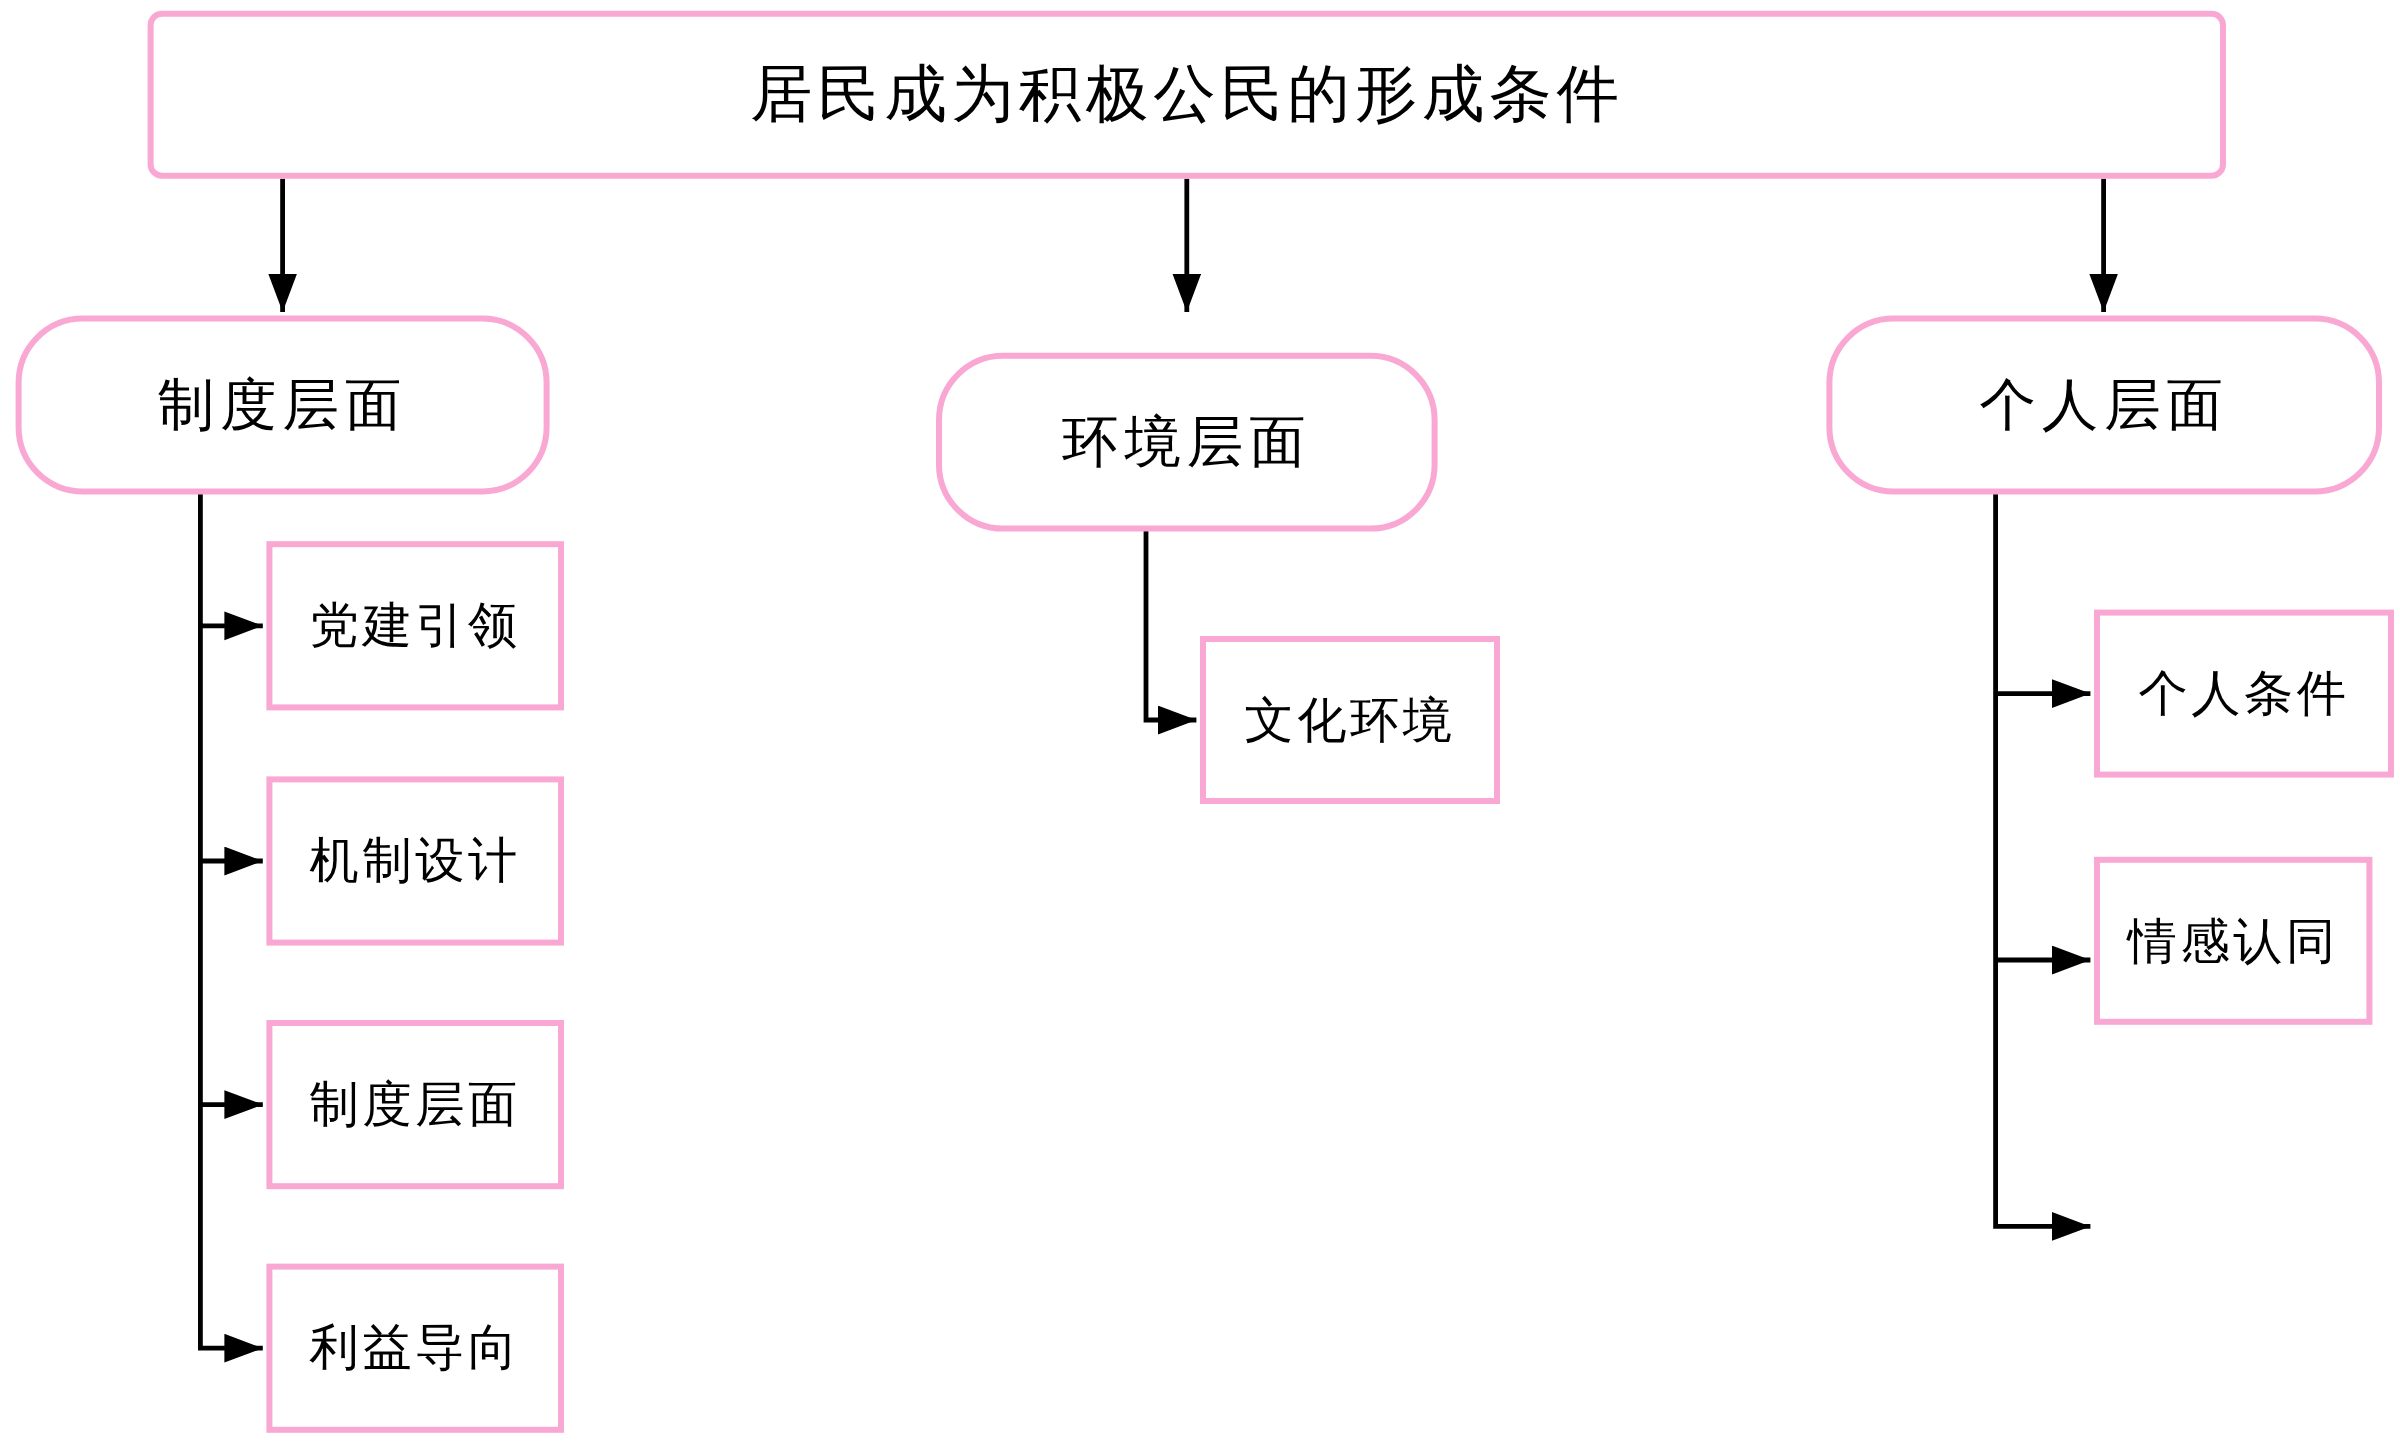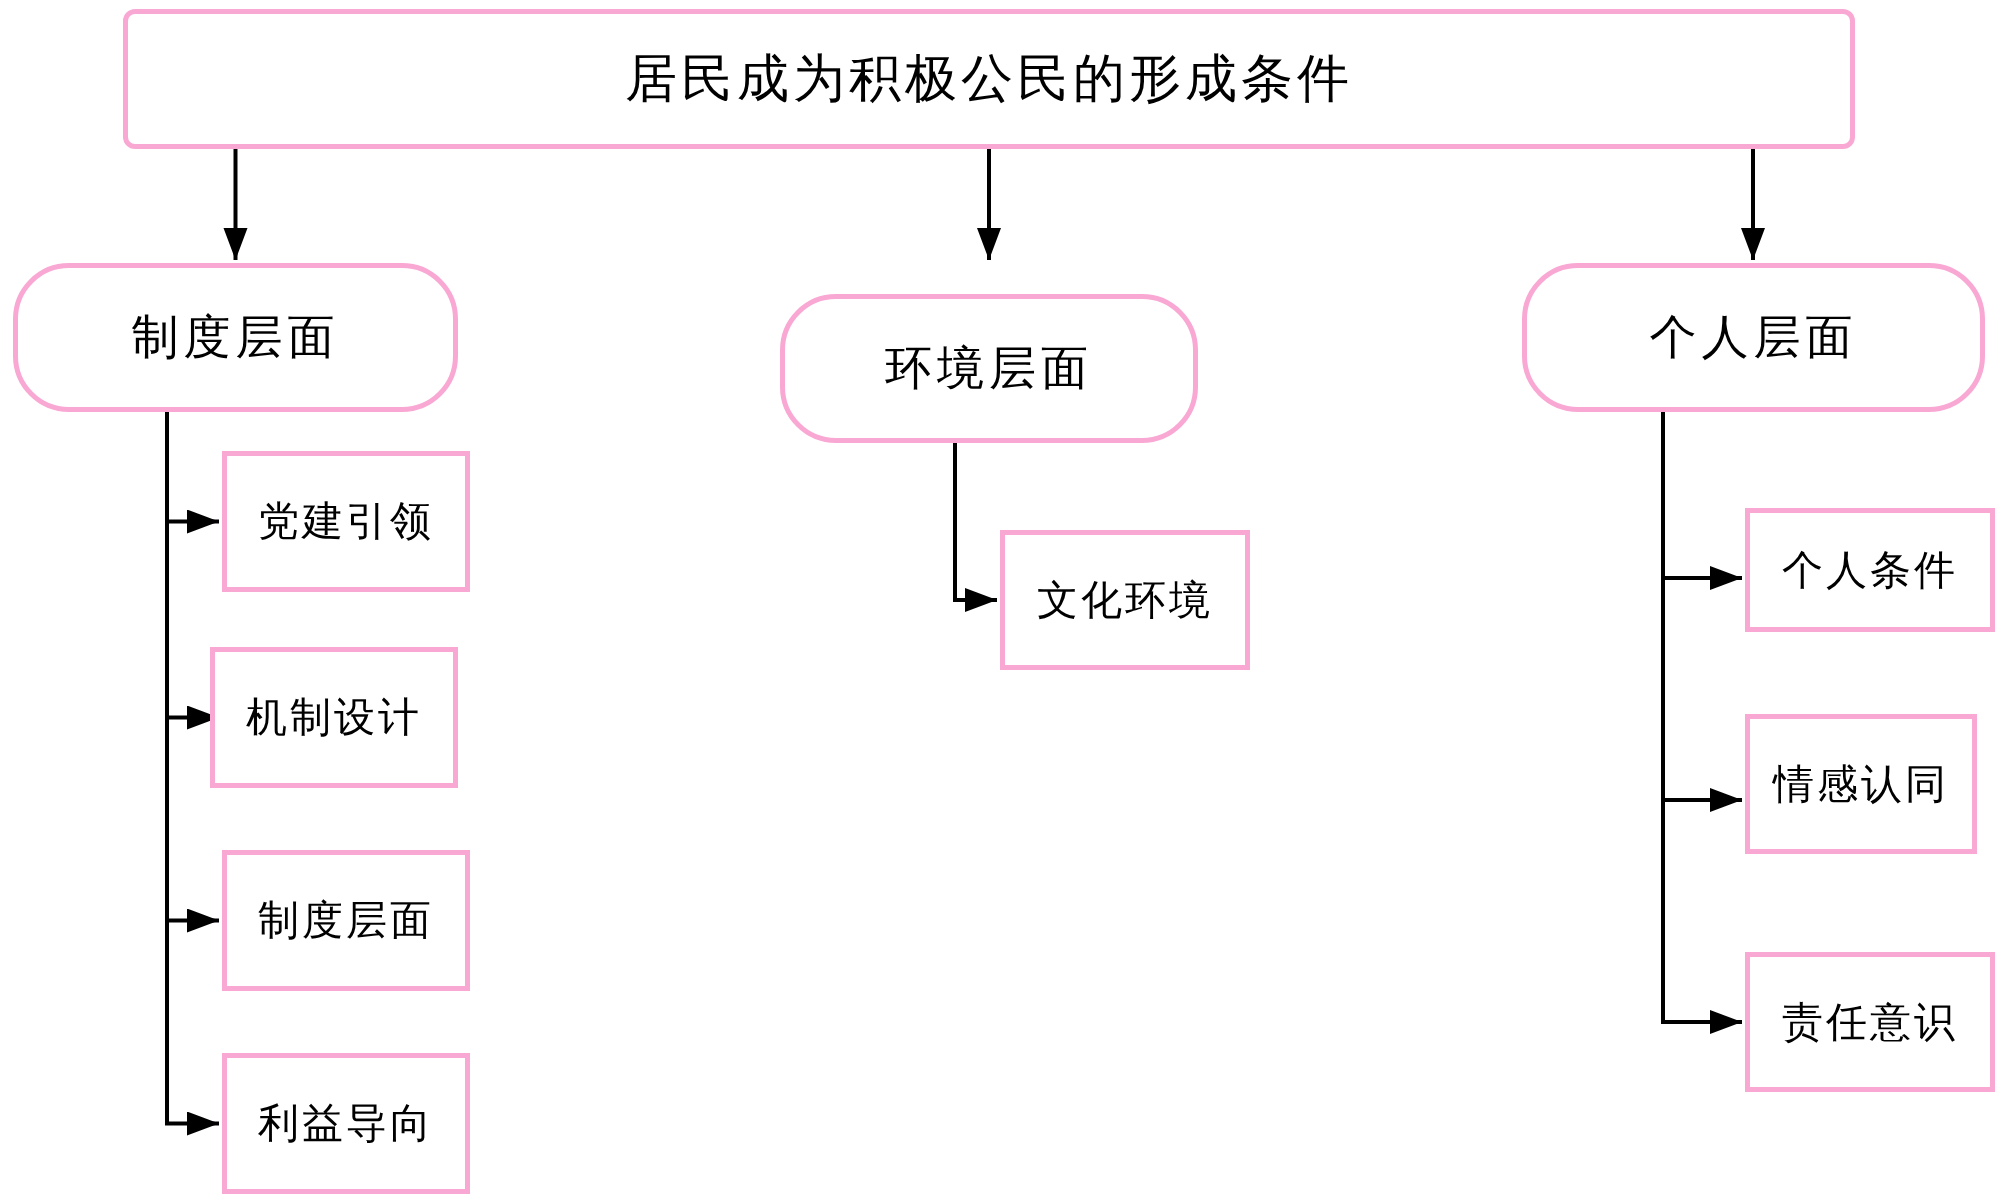--- a/index.html
+++ b/index.html
@@ -48,25 +48,25 @@
   }
   .stadium.b0 { left: 13px;   width: 445px; }
   .stadium.b1 { left: 780px;  width: 418px; margin-top: 31px; }
   .stadium.b2 { left: 1522px; width: 463px; }
   .leaf {
     width: 248px; height: 141px;
     font-size: 41px;
     letter-spacing: 3px;
   }
   .leaf.l0 { left: 222px;  top: 451px;  }
-  .leaf.l1 { left: 210px;  top: 647px;  }
+  .leaf.l1 { left: 222px;  top: 647px;  }
   .leaf.l2 { left: 222px;  top: 850px;  }
   .leaf.l3 { left: 222px;  top: 1053px; }
   .leaf.m0 { left: 1000px; top: 530px; width: 250px; height: 140px; }
-  .leaf.r0 { left: 1745px; top: 508px; width: 250px; height: 124px; }
+  .leaf.r0 { left: 1745px; top: 508px; width: 250px; height: 140px; }
   .leaf.r1 { left: 1745px; top: 714px; width: 232px; height: 140px; }
   .leaf.r2 { left: 1745px; top: 952px; width: 250px; height: 140px; }
 </style>
 </head>
 <body>
 
 <div class="canvas">
 
   <svg class="connectors" viewBox="0 0 2000 1203" xmlns="http://www.w3.org/2000/svg">
     <defs>
@@ -121,17 +121,14 @@
   <div class="node leaf m0">
     <span>文化环境</span>
   </div>
 
   <div class="node leaf r0">
     <span>个人条件</span>
   </div>
   <div class="node leaf r1">
     <span>情感认同</span>
   </div>
-  <div class="node leaf r2">
-    <span>责任意识</span>
-  </div>
 
 </div>
 
 </body></html>

